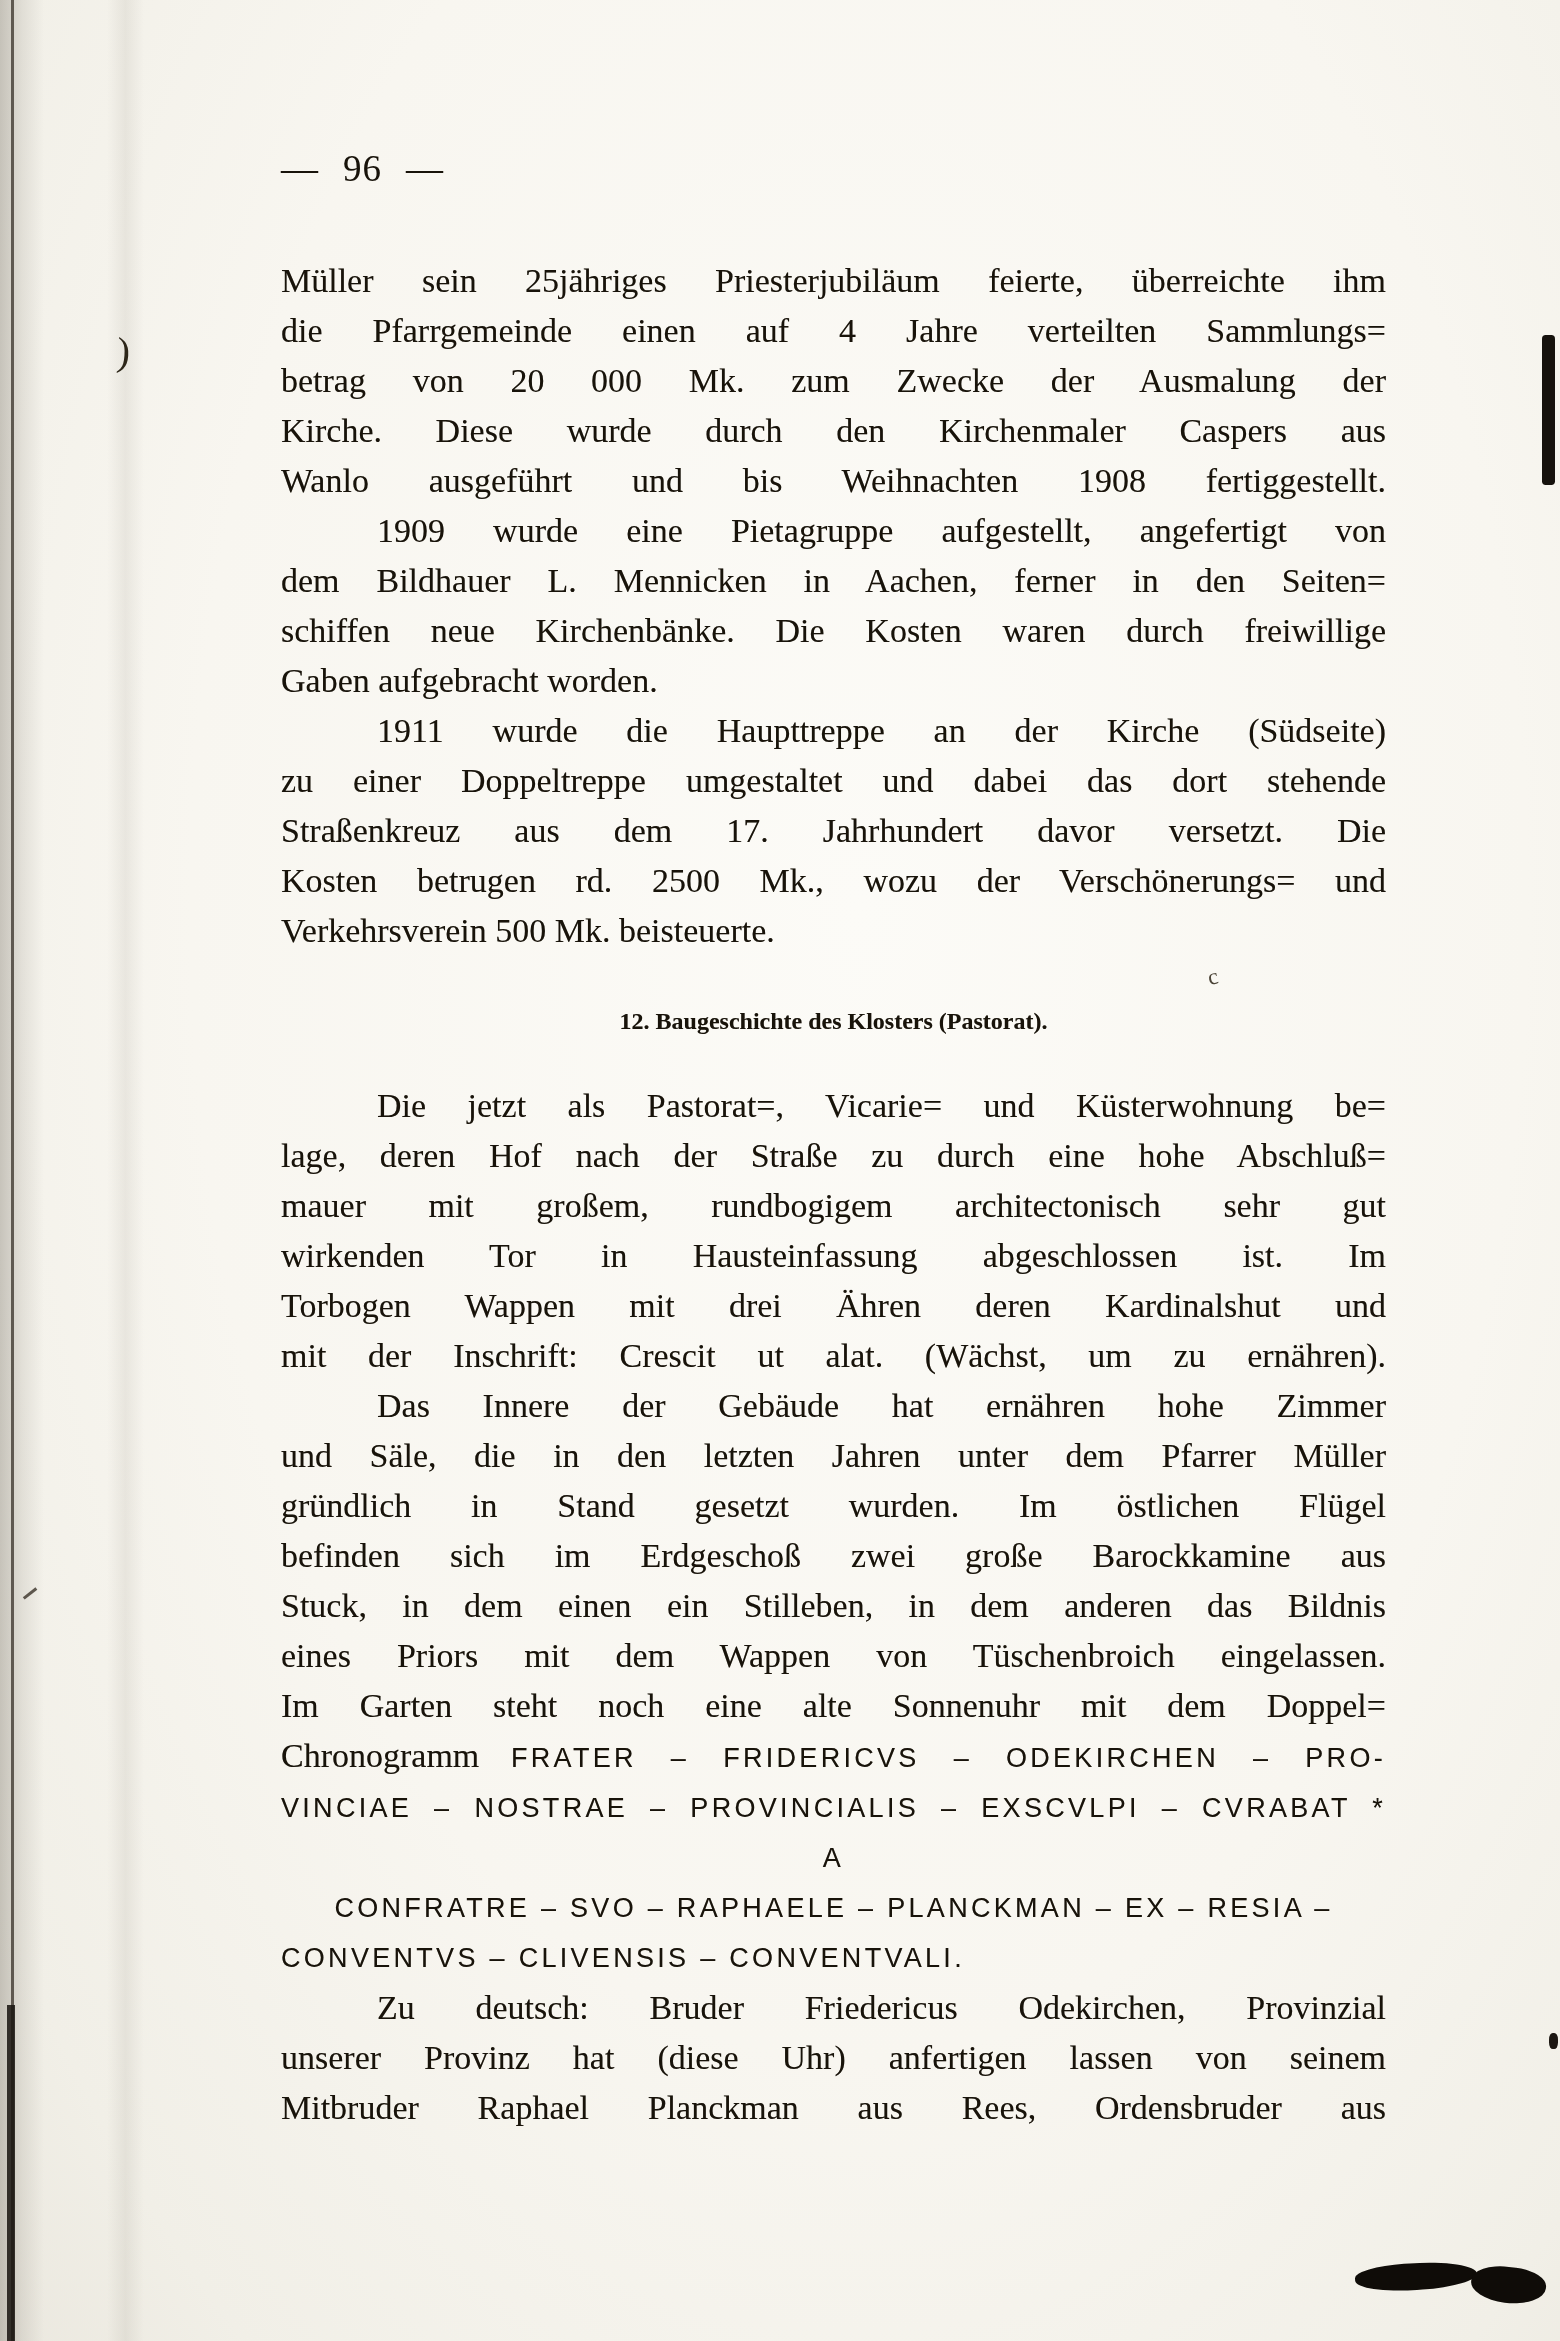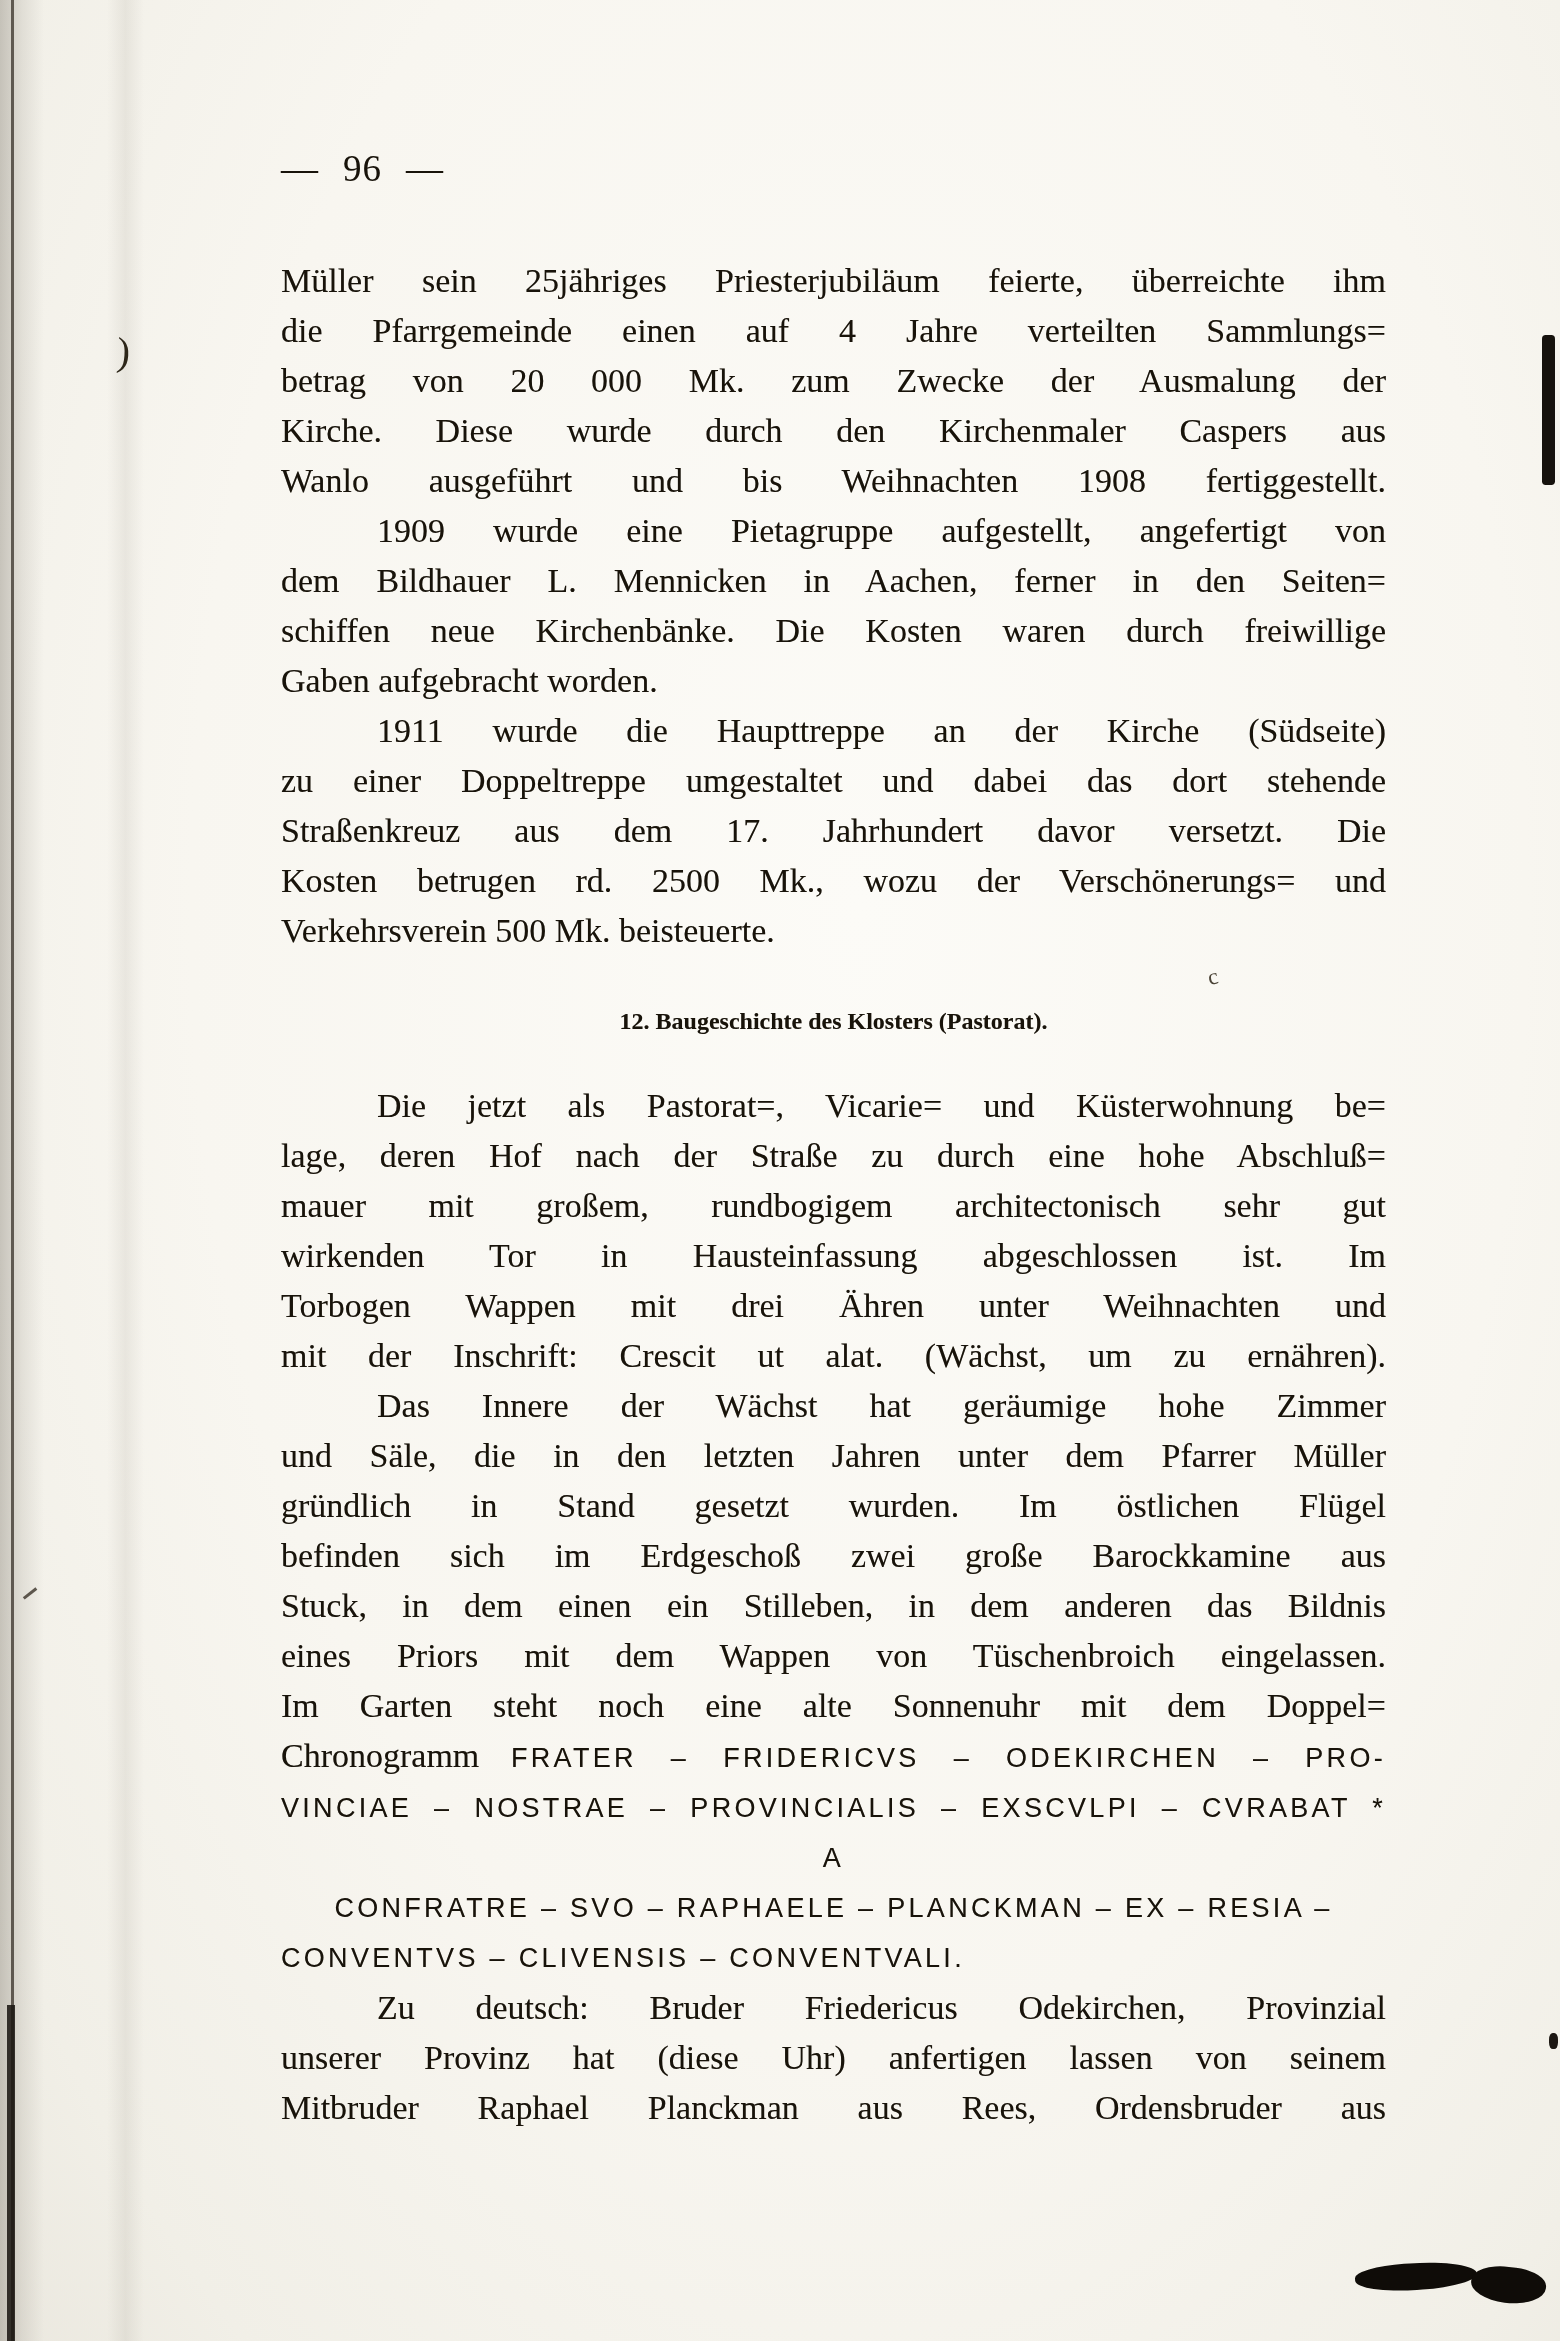--- a/index.html
+++ b/index.html
@@ -91,25 +91,25 @@
         <div class="line">Straßenkreuz aus dem 17. Jahrhundert davor versetzt. Die</div>
         <div class="line">Kosten betrugen rd. 2500 Mk., wozu der Verschönerungs= und</div>
         <div class="line no-just">Verkehrsverein 500 Mk. beisteuerte.</div>
       </div>
     <h2 class="heading">12. Baugeschichte des Klosters (Pastorat).</h2>
     <div class="para">
         <div class="line first">Die jetzt als Pastorat=, Vicarie= und Küsterwohnung be=</div>
         <div class="line">lage, deren Hof nach der Straße zu durch eine hohe Abschluß=</div>
         <div class="line">mauer mit großem, rundbogigem architectonisch sehr gut</div>
         <div class="line">wirkenden Tor in Hausteinfassung abgeschlossen ist. Im</div>
-        <div class="line">Torbogen Wappen mit drei Ähren unter Weihnachten und</div>
+        <div class="line">Torbogen Wappen mit drei Ähren deren Kardinalshut und</div>
         <div class="line">mit der Inschrift: Crescit ut alat. (Wächst, um zu ernähren).</div>
       </div>
     <div class="para">
-        <div class="line first">Das Innere der Wächst hat geräumige hohe Zimmer</div>
+        <div class="line first">Das Innere der Gebäude hat ernähren hohe Zimmer</div>
         <div class="line">und Säle, die in den letzten Jahren unter dem Pfarrer Müller</div>
         <div class="line">gründlich in Stand gesetzt wurden. Im östlichen Flügel</div>
         <div class="line">befinden sich im Erdgeschoß zwei große Barockkamine aus</div>
         <div class="line">Stuck, in dem einen ein Stilleben, in dem anderen das Bildnis</div>
         <div class="line">eines Priors mit dem Wappen von Tüschenbroich eingelassen.</div>
         <div class="line">Im Garten steht noch eine alte Sonnenuhr mit dem Doppel=</div>
         <div class="line"><span class="de">Chronogramm </span><span class="latin">FRATER – FRIDERICVS – ODEKIRCHEN – PRO-</span></div>
         <div class="line latin">VINCIAE – NOSTRAE – PROVINCIALIS – EXSCVLPI – CVRABAT *</div>
         <div class="line latin al-center">A</div>
         <div class="line latin al-center">CONFRATRE – SVO – RAPHAELE – PLANCKMAN – EX – RESIA –</div>

